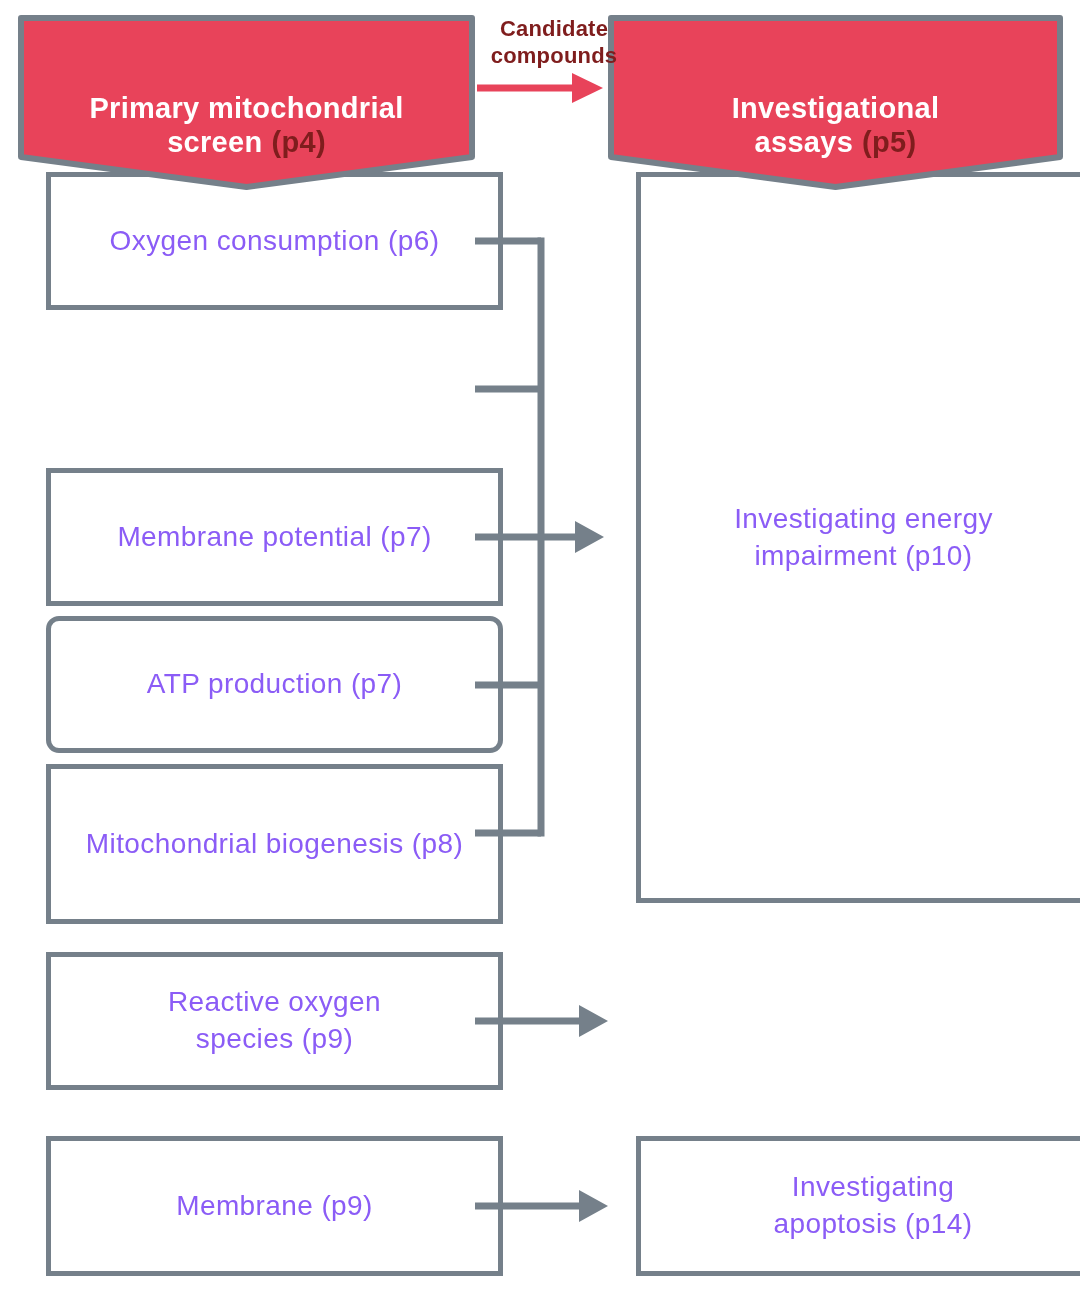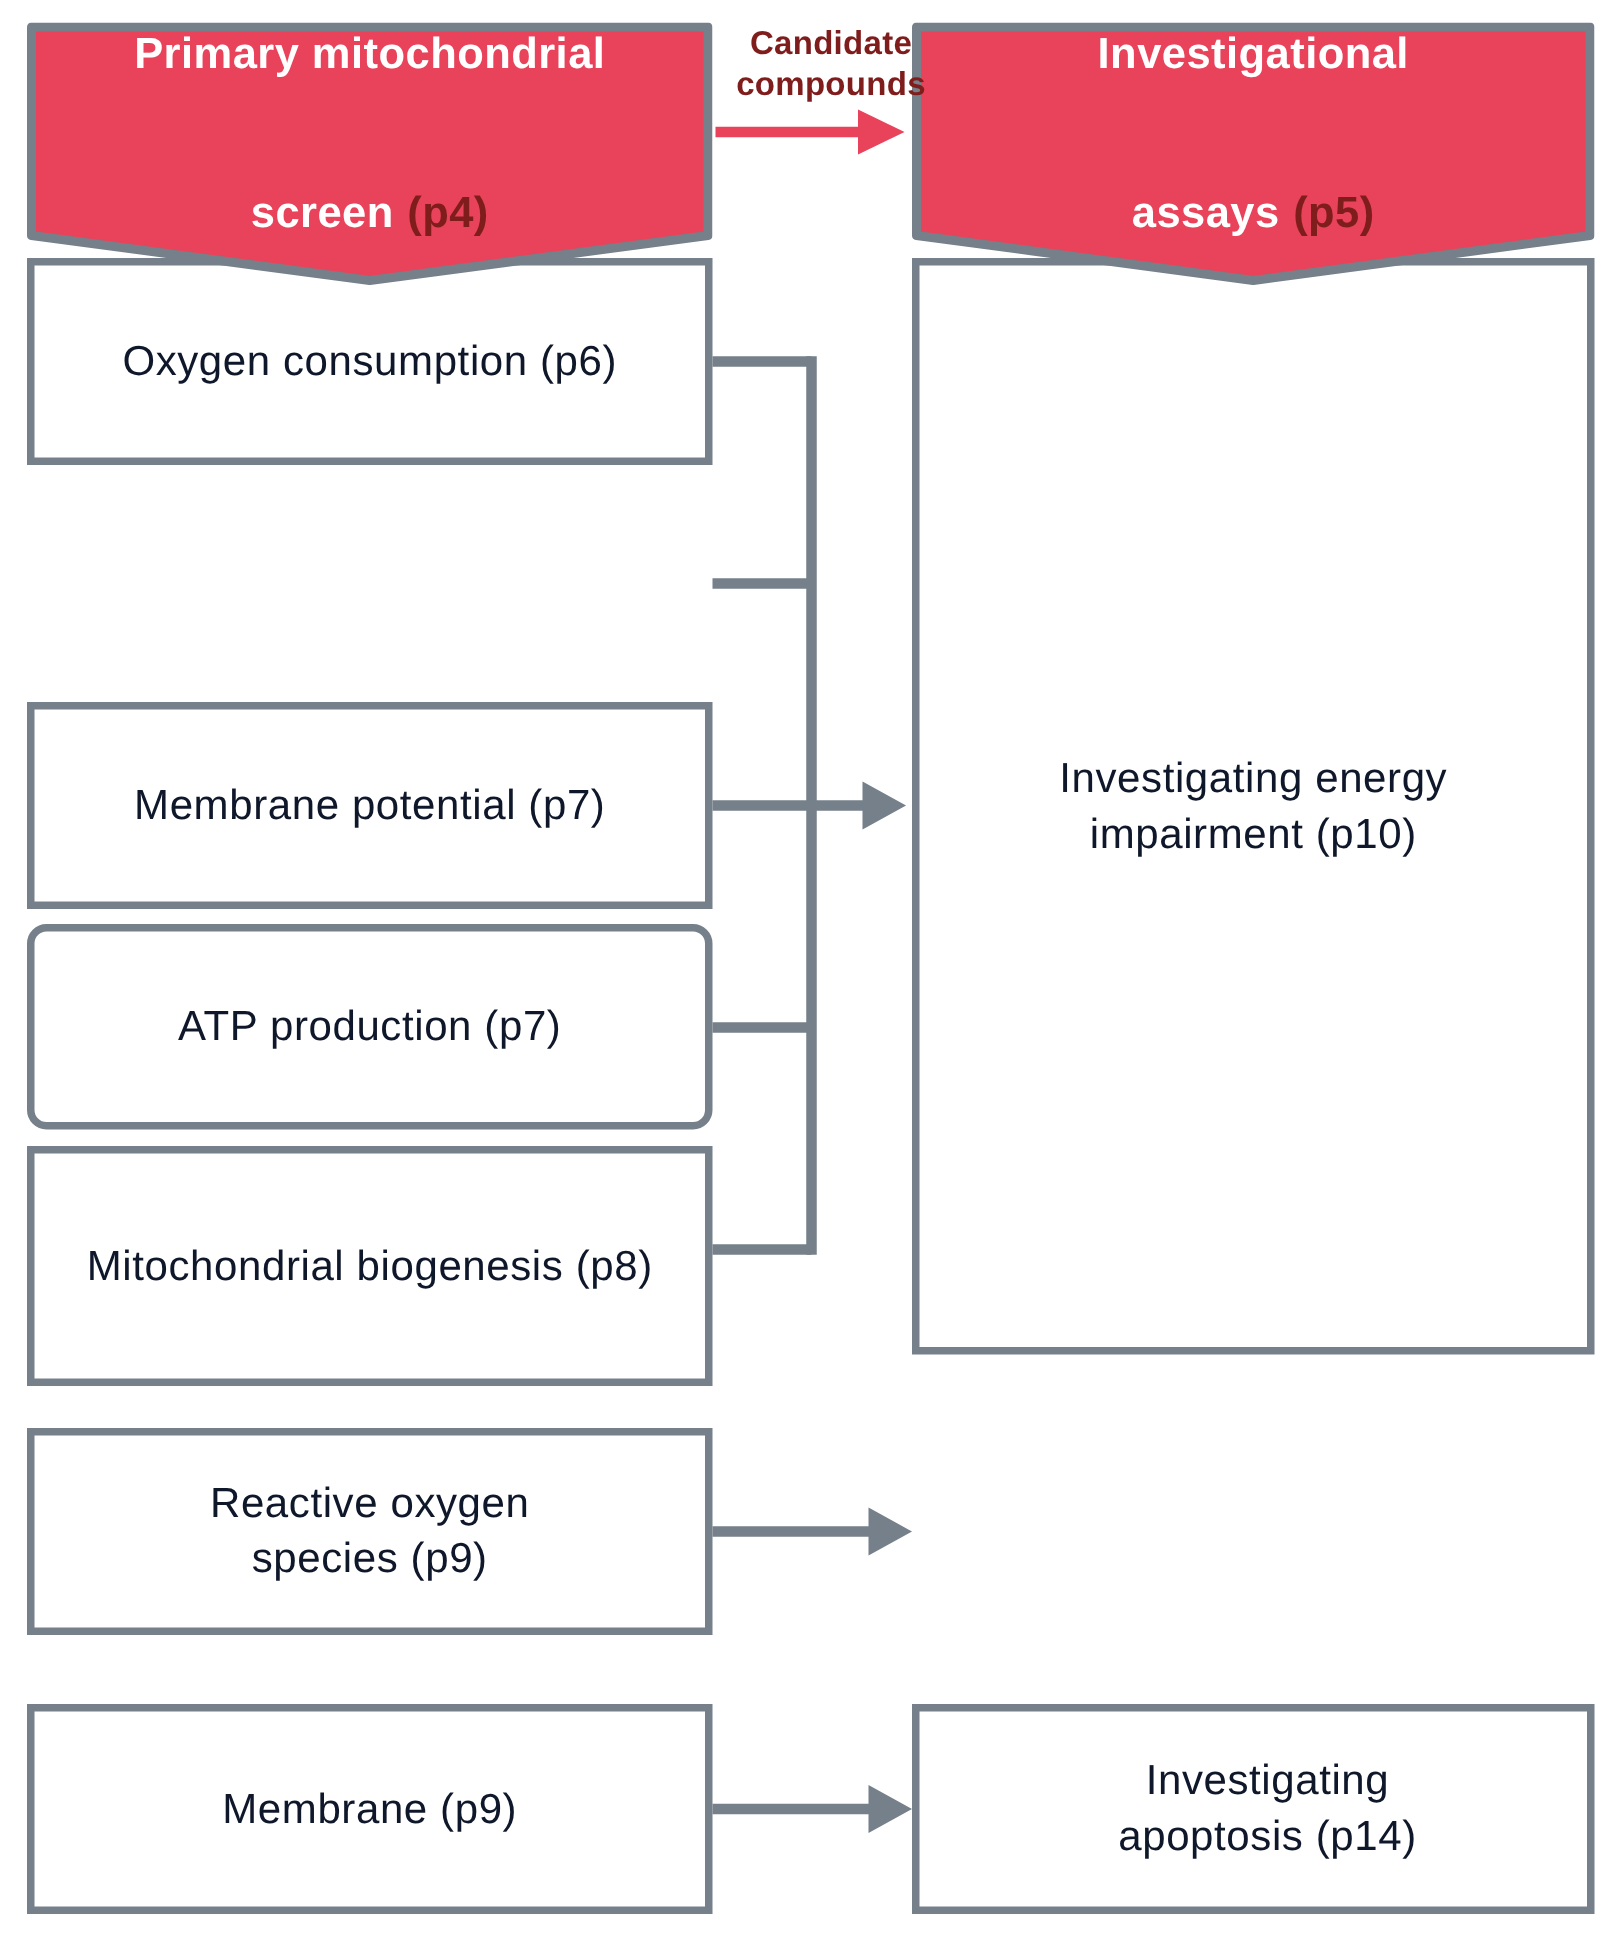--- a/index.html
+++ b/index.html
@@ -8,35 +8,36 @@
     width:1080px;height:1296px;
     background:#ffffff;
     font-family:"Liberation Sans", sans-serif;
     overflow:hidden;
   }
   
   .banner{position:absolute;top:15px;height:175px;z-index:3;}
   .banner svg{position:absolute;left:0;top:0;}
   .banner .txt{
     position:absolute;left:0;top:4px;width:100%;height:140px;
-    display:flex;flex-direction:column;align-items:center;justify-content:space-between;
+    display:flex;flex-direction:column;align-items:center;justify-content:flex-end;
     color:#ffffff;font-weight:bold;font-size:29px;line-height:1.18;
     letter-spacing:.3px;text-align:center;
   }
   .banner .pg{color:#7f1d1d;margin-left:9px;}
   
   .box{
     position:absolute;
     border:5px solid #75808A;
     background:#ffffff;
     display:flex;align-items:center;justify-content:center;
-    color:#0f172a;font-size:28px;line-height:1.32;letter-spacing:.4px;
+    color:#8b5cf6;font-size:28px;line-height:1.32;letter-spacing:.4px;
     text-align:center;white-space:pre-line;
     box-sizing:border-box;
     z-index:1;
+    margin-left:28px;
   }
   .col-left{left:18px;width:457px;}
   .col-right{left:608px;width:455px;}
   
   #connectors{position:absolute;left:0;top:0;z-index:2;pointer-events:none;}
   
   #flow-label{
     position:absolute;left:474px;top:16px;width:160px;z-index:4;
     color:#7f1d1d;font-weight:bold;font-size:22px;line-height:1.22;
     text-align:center;white-space:pre-line;letter-spacing:.2px;

